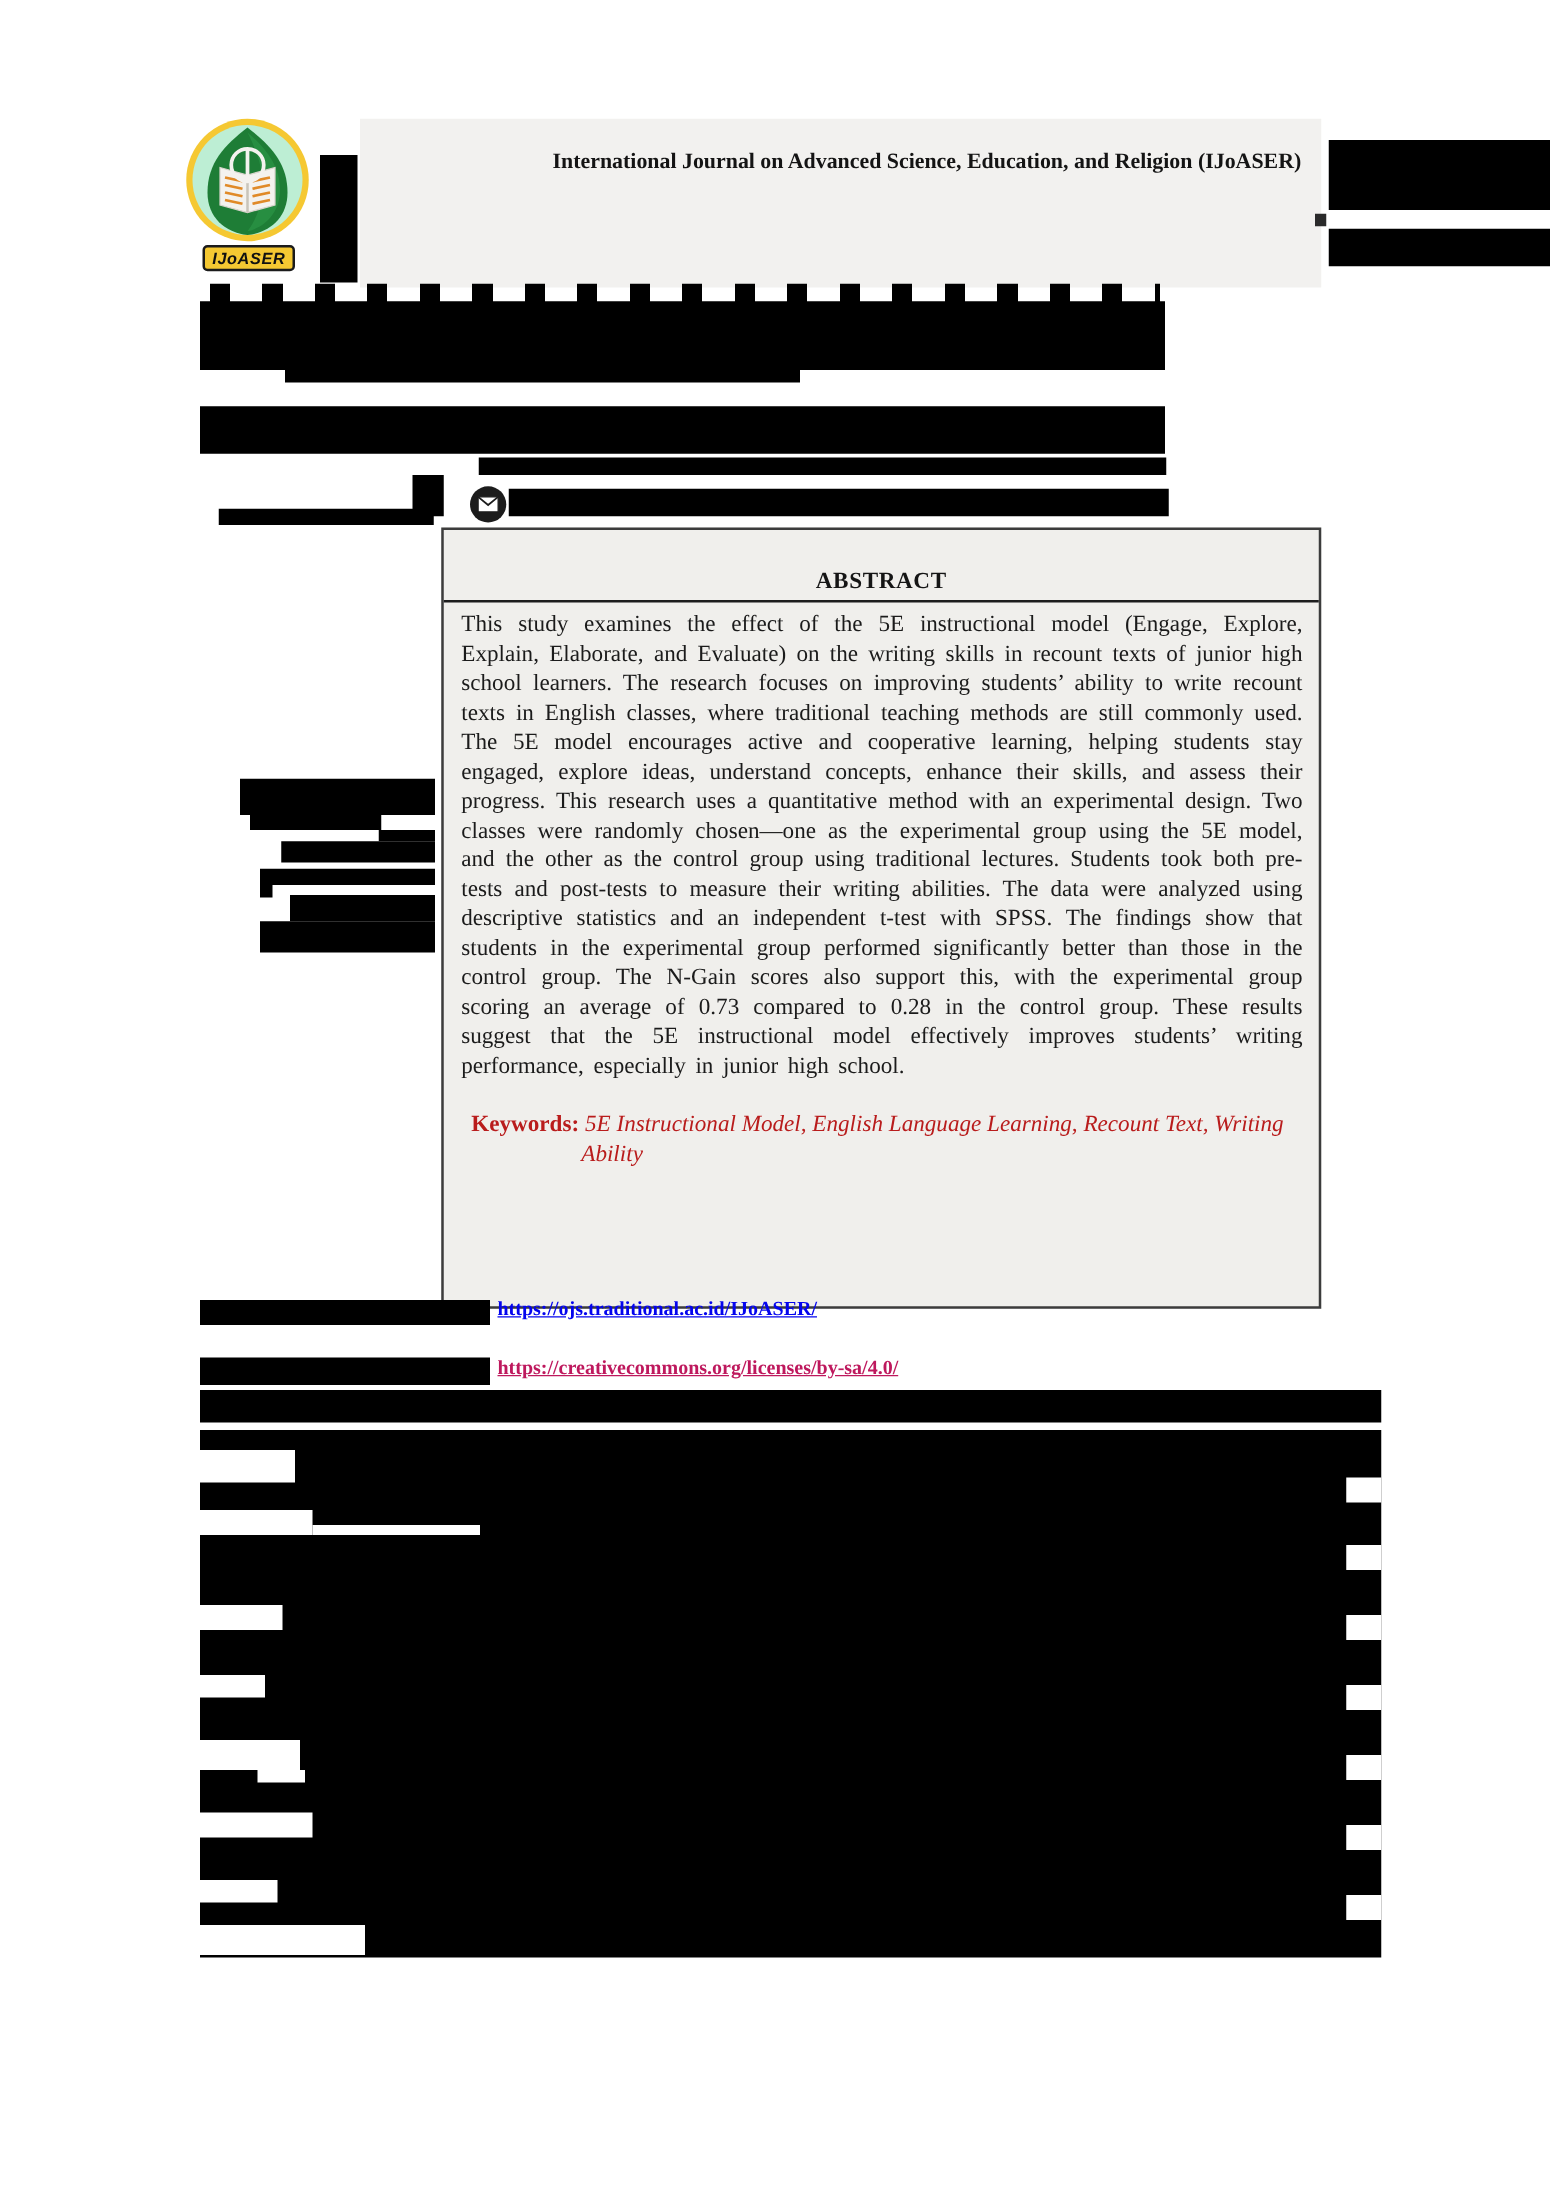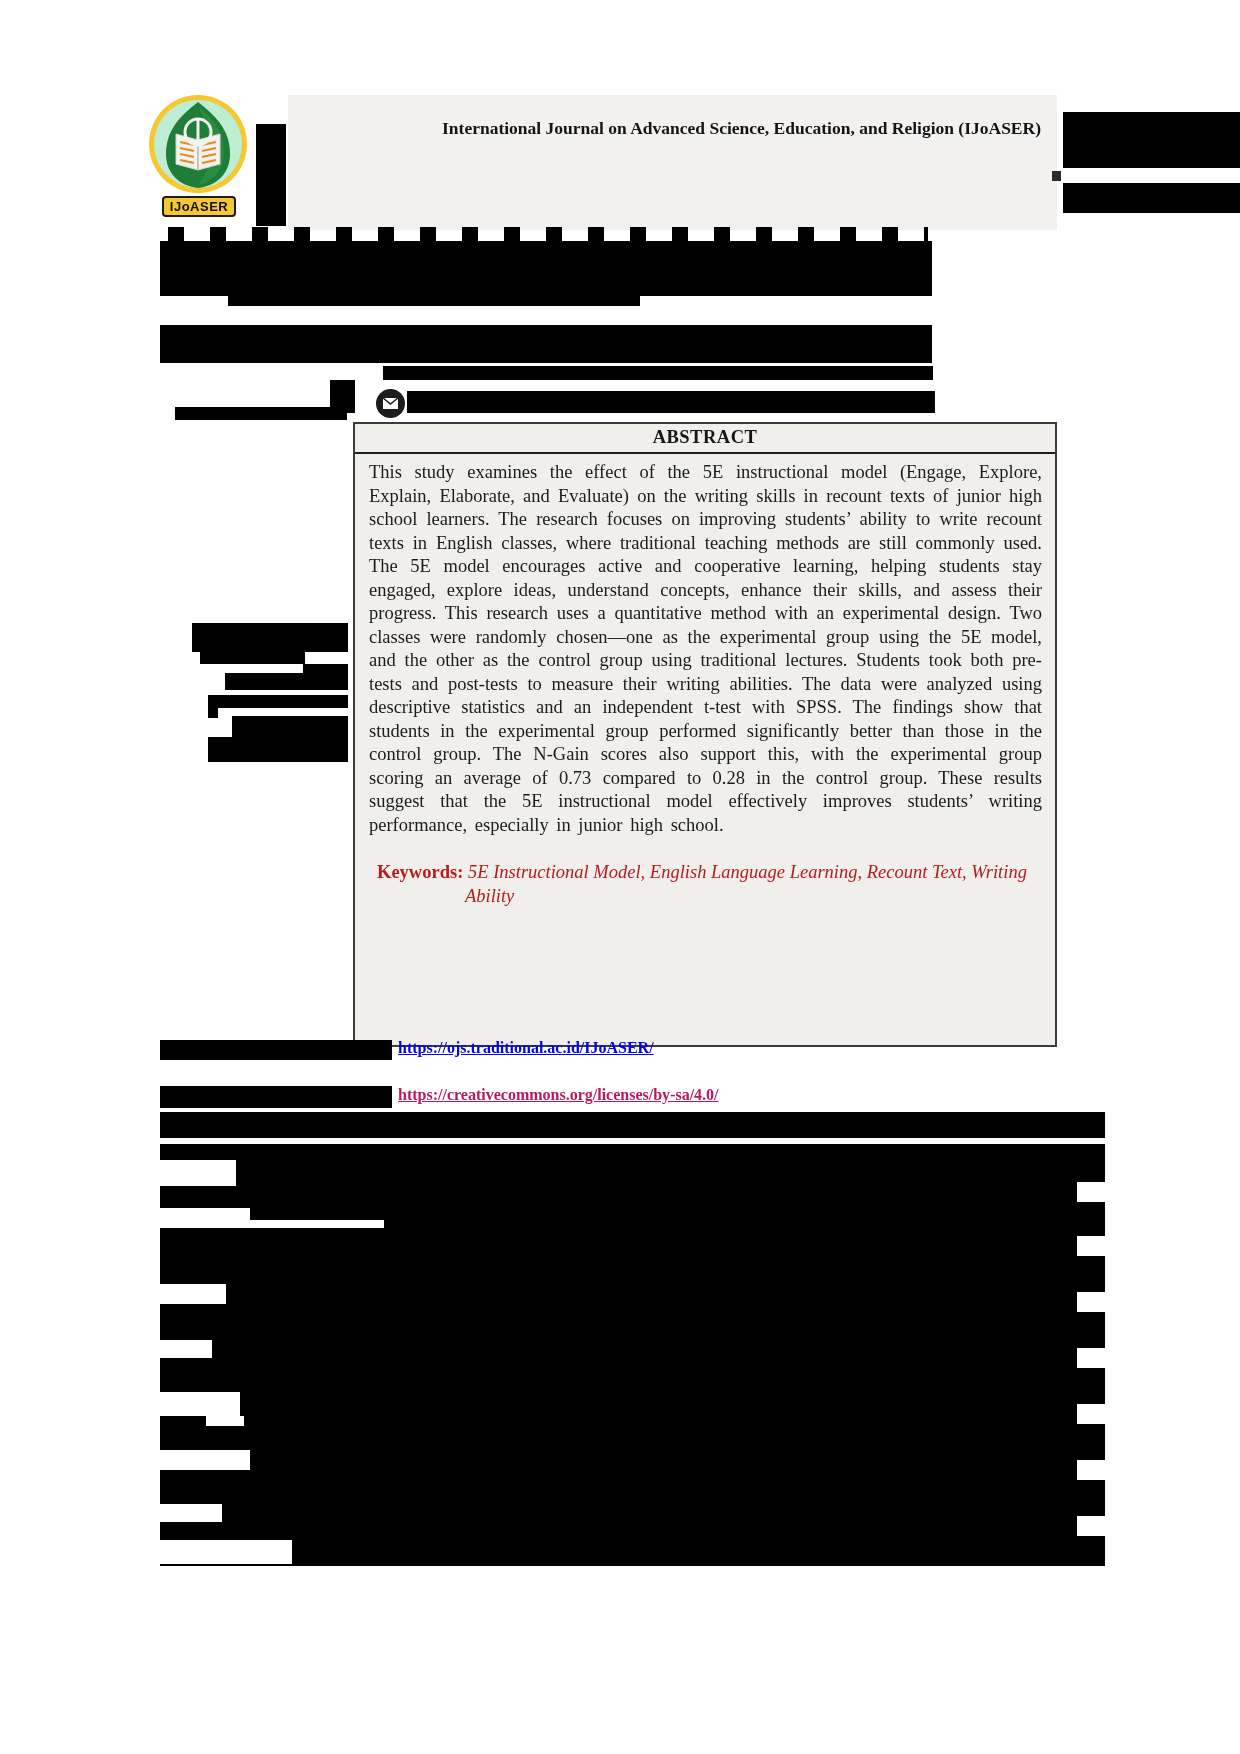--- a/index.html
+++ b/index.html
@@ -10,21 +10,21 @@
     font-family:"Liberation Serif","DejaVu Serif",serif; color:#151515;
   }
   .redact { position:absolute; background:#000; }
 
   
   .header-box {
     position:absolute; left:288px; top:95px; width:769px; height:135px;
     background:#f2f1ef; text-align:right; padding:20px 16px 0 0;
     font-weight:bold; font-size:17.5px; line-height:26px; color:#141414;
   }
-  .logo-wrap { position:absolute; left:146px; top:92px; width:110px; height:130px; }
+  .logo-wrap { position:absolute; left:146px; top:92px; width:110px; height:130px;font-style:italic; }
   .logo-label {
     position:absolute; left:16px; top:104px; width:74px; height:21px;
     background:#f5c832; border:2px solid #1b1b1b; border-radius:4px;
     font-family:"Liberation Sans","DejaVu Sans",sans-serif;
     font-weight:bold; font-size:13px; line-height:17px; text-align:center; color:#111;
     letter-spacing:0.5px;
   }
   .corner-tick { position:absolute; left:1052px; top:171px; width:9px; height:10px; background:#2a2a2a; }
 
   
@@ -42,20 +42,21 @@
 
   
   .abstract-box {
     position:absolute; left:353px; top:422px; width:704px; height:625px;
     background:#f0efec; border:2px solid #3c3c3c;
   }
   .abstract-title {
     text-align:center; font-weight:bold; font-size:18.5px;
     padding:3px 0 4px 0; border-bottom:2px solid #1d1d1d;
     letter-spacing:0.5px;
+    margin-top:28px;
   }
   .abstract-body {
     padding:7px 13px 0 14px; text-align:justify;
     font-size:18.5px; line-height:23.5px; word-spacing:3px; color:#1b1b1b;
   }
   .abstract-keywords {
     margin:24px 13px 0 22px; font-size:18.5px; line-height:23.5px;
     padding-left:88px; text-indent:-88px; color:#b91c1c;
   }
   .abstract-keywords .kw-label { font-weight:bold; font-style:normal; }

